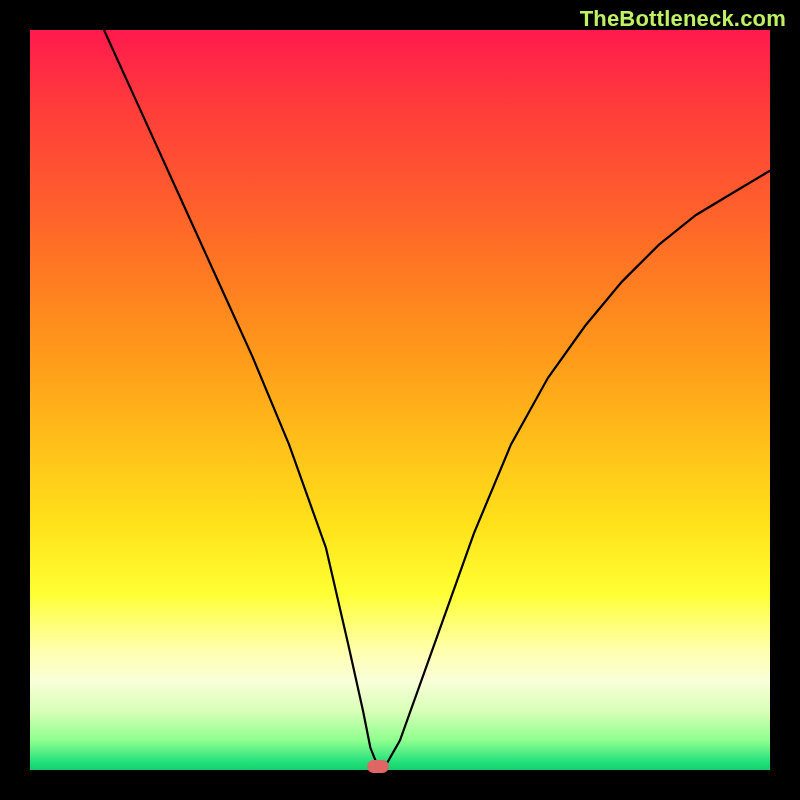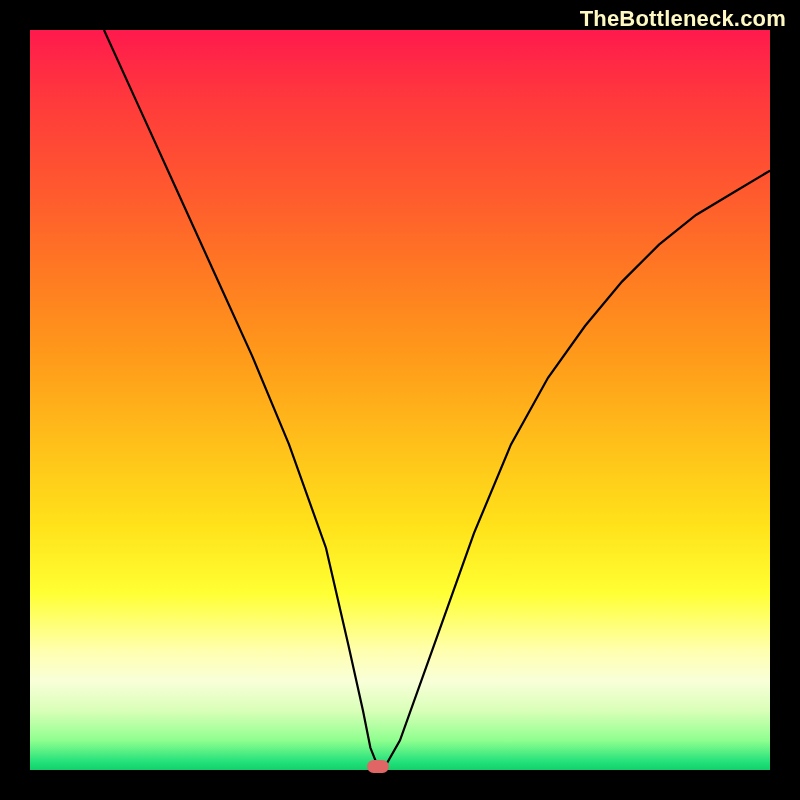--- a/index.html
+++ b/index.html
@@ -42,21 +42,21 @@
     );
     box-sizing: border-box;
   }
   .watermark {
     position: absolute;
     top: 6px;
     right: 14px;
     font-family: Arial, Helvetica, sans-serif;
     font-size: 22px;
     font-weight: 600;
-    color: #fef9c3;
+    color: #bef264;
     letter-spacing: 0.2px;
   }
   .marker {
     position: absolute;
     width: 22px;
     height: 13px;
     border-radius: 7px;
     background: #e06666;
   }
   svg.curve {

